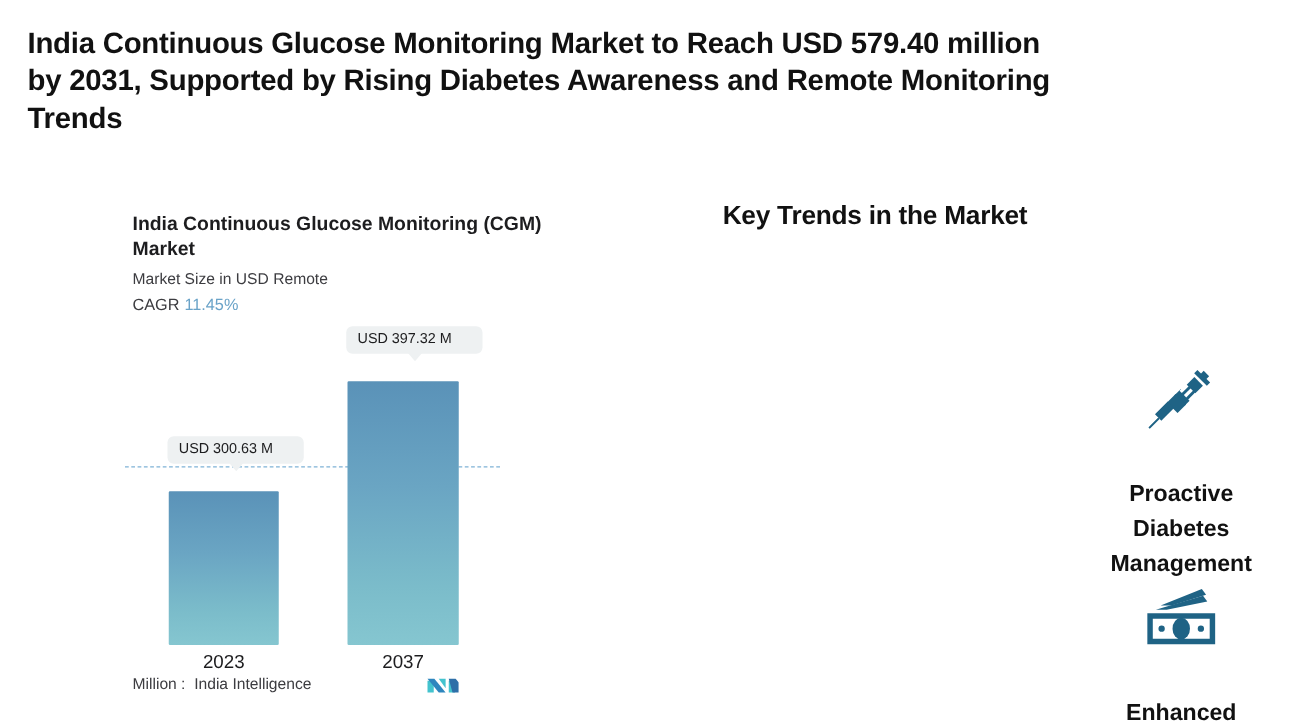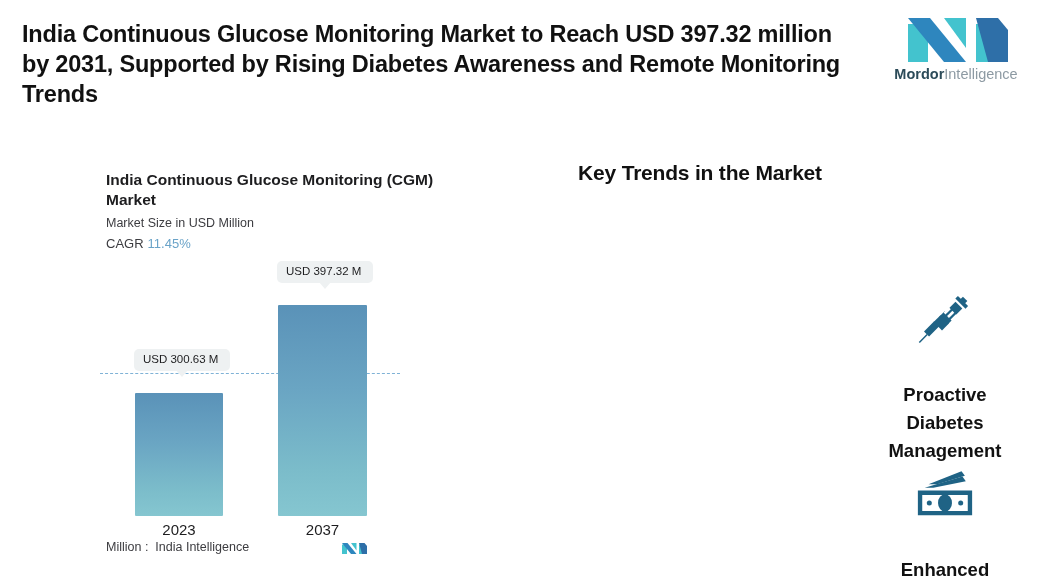--- a/index.html
+++ b/index.html
@@ -122,21 +122,21 @@
     border-radius: 1px;
     background: linear-gradient(to bottom, #5a92b8 0%, #6aa5c3 40%, #7bbcca 78%, #85c6d0 100%);
   }
   .bar-2026 { left: 135px; width: 88px; height: 123px; }
   .bar-2031 { left: 278px; width: 89px; height: 211px; }
 
   .valbadge {
     position: absolute;
     background: #eef1f2;
     border-radius: 5px;
-    padding: 4px 12px 5px 9px;
+    padding: 4px 25px 5px 9px;
     font-size: 11.5px;
     font-weight: 500;
     color: #1d1d1f;
     white-space: nowrap;
     line-height: 1.1;
   }
   .valbadge::after {
     content: "";
     position: absolute;
     left: 50%;
@@ -232,42 +232,28 @@
     font-weight: bold;
     line-height: 1.52;
     color: #111111;
     word-break: break-word;
   }
 </style>
 </head>
 <body>
 
 <div class="header">
-  <div class="headline">India Continuous Glucose Monitoring Market to Reach USD 397.32 million by 2031, Supported by Rising Diabetes Awareness and Remote Monitoring Trends</div>
-
-  <div class="brand">
-    <div class="brand-mark">
-      <svg viewBox="0 0 104 48" width="104" height="48" aria-hidden="true">
-        <polygon points="4,48 4,10 24,10 24,48" fill="#43C3CE"></polygon>
-        <polygon points="4,4 26,4 62,48 40,48" fill="#2E86BE"></polygon>
-        <polygon points="40,4 62,4 62,34" fill="#43C3CE"></polygon>
-        <polygon points="72,48 72,10 92,10 92,48" fill="#43C3CE"></polygon>
-        <polygon points="72,4 94,4 104,16 104,48 84,48" fill="#2E6FA8"></polygon>
-      </svg>
-    </div>
-    <div class="brand-word">
-      <span class="b1">Mordor</span><span class="b2">Intelligence</span>
-    </div>
-  </div>
+  <div class="headline">India Continuous Glucose Monitoring Market to Reach USD 579.40 million by 2031, Supported by Rising Diabetes Awareness and Remote Monitoring Trends</div>
+
 </div>
 
 <div class="chart-panel">
 
   <div class="chart-title">India Continuous Glucose Monitoring (CGM) Market</div>
-  <div class="chart-sub">Market Size in USD Million</div>
+  <div class="chart-sub">Market Size in USD Remote</div>
   <div class="chart-cagr"><span>CAGR</span><span class="cagr-val">11.45%</span></div>
 
   <div class="plot">
 
     <div class="refline"></div>
 
     <div class="bar bar-2026"></div>
     <div class="bar bar-2031"></div>
 
     <div class="valbadge badge-2026">USD 300.63 M</div>

